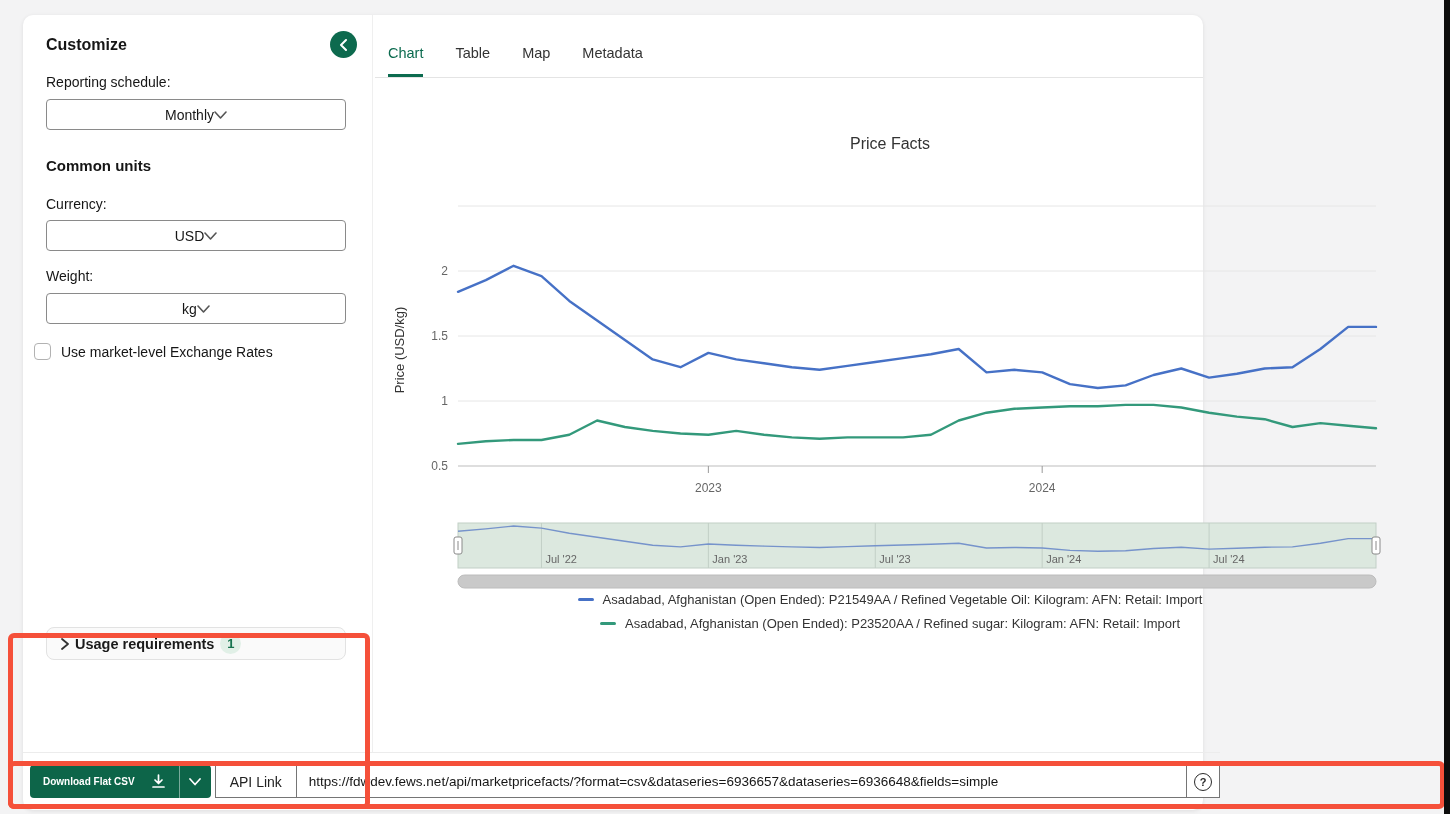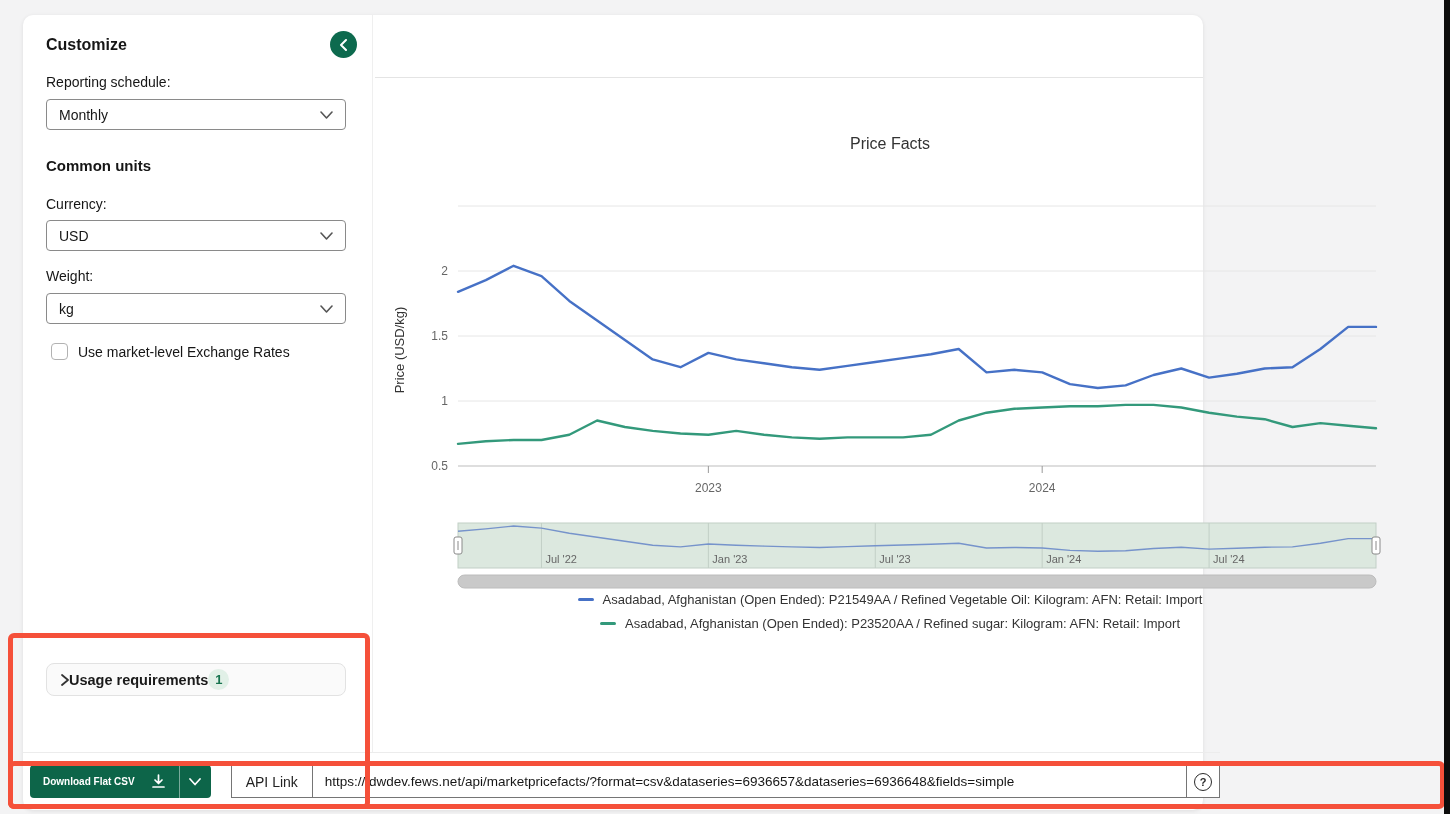--- a/index.html
+++ b/index.html
@@ -10,27 +10,27 @@
           border-radius:10px; box-shadow:0 1px 4px rgba(0,0,0,.09); }
   .sidebar-divider { position:absolute; left:349px; top:0; bottom:58px; width:1px; background:#efefef; }
 
   
   .panel-title { position:absolute; left:23px; top:21px; font-size:16px; font-weight:bold; color:#161616; }
   .collapse-btn { position:absolute; left:307px; top:16px; width:27px; height:27px; border-radius:50%;
                   background:#0d6a4e; display:flex; align-items:center; justify-content:center; cursor:pointer; }
   .field-label { position:absolute; left:23px; font-size:14px; color:#161616; }
   .section-title { position:absolute; left:23px; font-size:15px; font-weight:bold; color:#161616; }
   .select { position:absolute; left:23px; width:300px; height:31px; border:1px solid #8a8a8a; border-radius:4px;
-            background:#fff; display:flex; align-items:center; justify-content:space-between; padding:0 12px;
+            background:#fff; display:flex; align-items:center; justify-content:center; padding:0 12px;
             font-size:14px; color:#161616; cursor:pointer; }
-  .checkbox-row { position:absolute; left:28px; top:328px; display:flex; align-items:center; gap:10px; }
+  .checkbox-row { position:absolute; left:11px; top:328px; display:flex; align-items:center; gap:10px; }
   .checkbox { width:17px; height:17px; border:1.5px solid #b2b2b2; border-radius:4px; background:#fff; cursor:pointer; }
   .checkbox-label { font-size:14px; color:#161616; }
-  .usage { position:absolute; left:23px; top:648px; width:300px; height:33px; background:#fafafa;
-           border:1px solid #e2e2e2; border-radius:8px; display:flex; align-items:center; gap:0;
+  .usage { position:absolute; left:23px; top:612px; width:300px; height:33px; background:#fafafa;
+           border:1px solid #e2e2e2; border-radius:8px; display:flex; align-items:center; gap:6px;
            padding:0 14px; cursor:pointer; }
   .usage-label { font-size:14.5px; font-weight:bold; color:#1a1a1a; }
   .badge { min-width:21px; height:21px; padding:0 6px; background:#e1f0e7; color:#17744f; border-radius:11px;
            font-size:13px; font-weight:bold; display:flex; align-items:center; justify-content:center; }
 
   
   .tabs { position:absolute; left:365px; top:30px; display:flex; gap:32px; }
   .tab { font-size:14.5px; color:#333; padding-bottom:13px; cursor:pointer; }
   .tab.active { color:#0c6b4f; border-bottom:3px solid #0c6b4f; }
   .tabs-rule { position:absolute; left:352px; right:0; top:62px; height:1px; background:#e4e4e4; }
@@ -50,21 +50,21 @@
   .legend-dash { width:16px; height:3px; border-radius:2px; }
 
   
   .footer { position:absolute; left:0; right:-17px; bottom:0; height:58px; border-top:1px solid #ececec;
             display:flex; align-items:center; padding-left:7px; }
   .dl-btn { display:flex; align-items:stretch; height:33px; background:#0d6549; border-radius:4px;
             color:#fff; cursor:pointer; flex-shrink:0; }
   .dl-main { display:flex; align-items:center; gap:16px; padding:0 13px; font-weight:bold; font-size:10px; }
   .dl-divider { width:1px; background:rgba(255,255,255,.45); margin:0; }
   .dl-caret { width:31px; display:flex; align-items:center; justify-content:center; }
-  .api-box { margin-left:20px; height:33px; border:1px solid #757575; display:flex; align-items:center;
+  .api-box { margin-left:4px; height:33px; border:1px solid #757575; display:flex; align-items:center;
              padding:0 14px; font-size:14px; color:#222; background:#fff; flex-shrink:0; }
   .url-row { display:flex; height:33px; border:1px solid #757575; margin-left:-1px; background:#fff;
              flex:1; align-items:stretch; }
   .url-input { flex:1; border:none; outline:none; padding:0 12px; font-size:13.5px; color:#161616;
                font-family:inherit; background:transparent; }
   .help-btn { width:33px; border-left:1px solid #757575; display:flex; align-items:center;
               justify-content:center; cursor:pointer; }
   .help-circle { width:18px; height:18px; border:1.5px solid #2b2b2b; border-radius:50%;
                  display:flex; align-items:center; justify-content:center; font-size:11px;
                  font-weight:bold; color:#2b2b2b; }
@@ -121,20 +121,26 @@
     </div>
 
     <div class="usage">
       <svg width="8" height="12" viewBox="0 0 8 12">
         <polyline points="1,1 7,6 1,11" fill="none" stroke="#333" stroke-width="1.8" stroke-linecap="round" stroke-linejoin="round"></polyline>
       </svg>
       <span class="usage-label">Usage requirements</span>
       <span class="badge">1</span>
     </div>
 
+    <div class="tabs" id="tabs">
+        <div class="tab active">Chart</div>
+        <div class="tab">Table</div>
+        <div class="tab">Map</div>
+        <div class="tab">Metadata</div>
+      </div>
     <div class="tabs-rule"></div>
 
     <div class="chart-title">Price Facts</div>
 
 
     <svg id="main-chart" width="1000" height="310">
         <line x1="68" y1="266" x2="986" y2="266" stroke="#bdbdbd" stroke-width="1"></line>
         <line x1="68" y1="201" x2="986" y2="201" stroke="#e6e6e6" stroke-width="1"></line>
         <line x1="68" y1="136" x2="986" y2="136" stroke="#e6e6e6" stroke-width="1"></line>
         <line x1="68" y1="71" x2="986" y2="71" stroke="#e6e6e6" stroke-width="1"></line>

